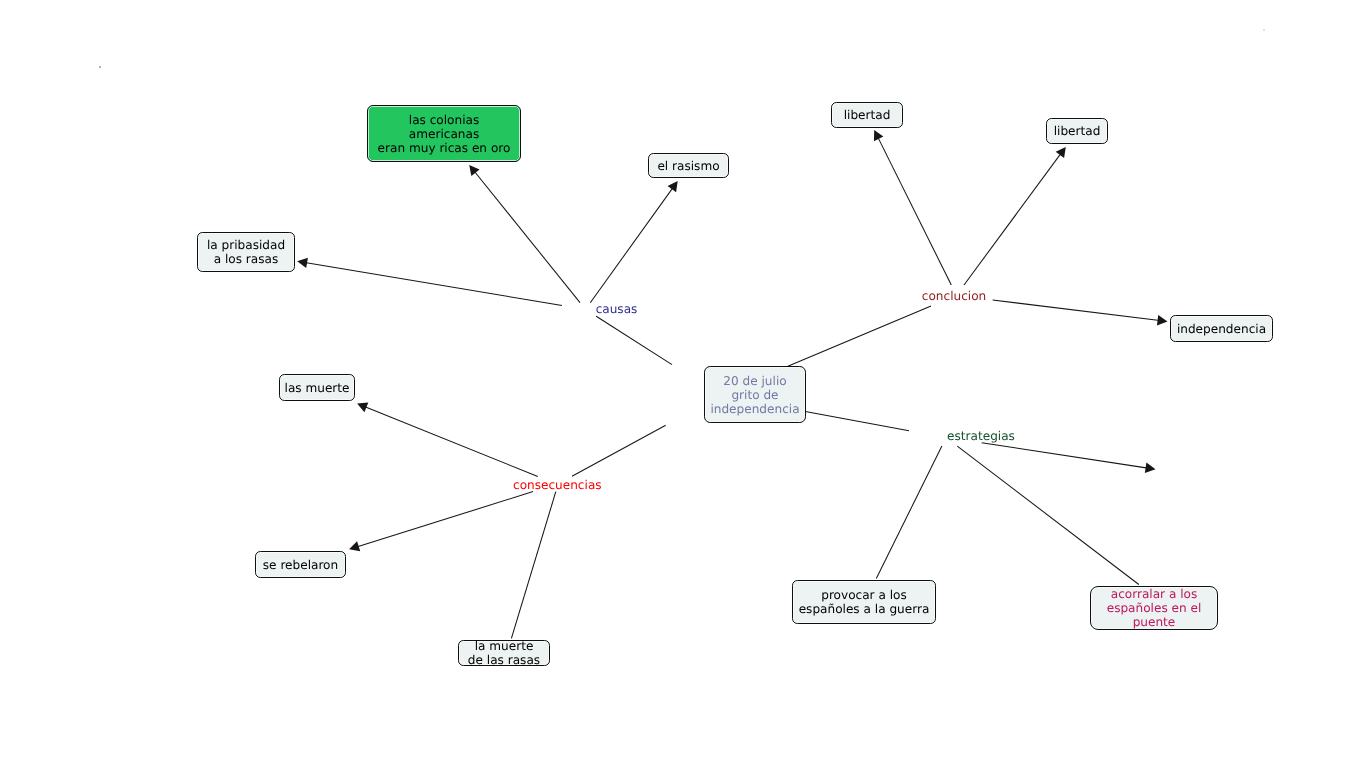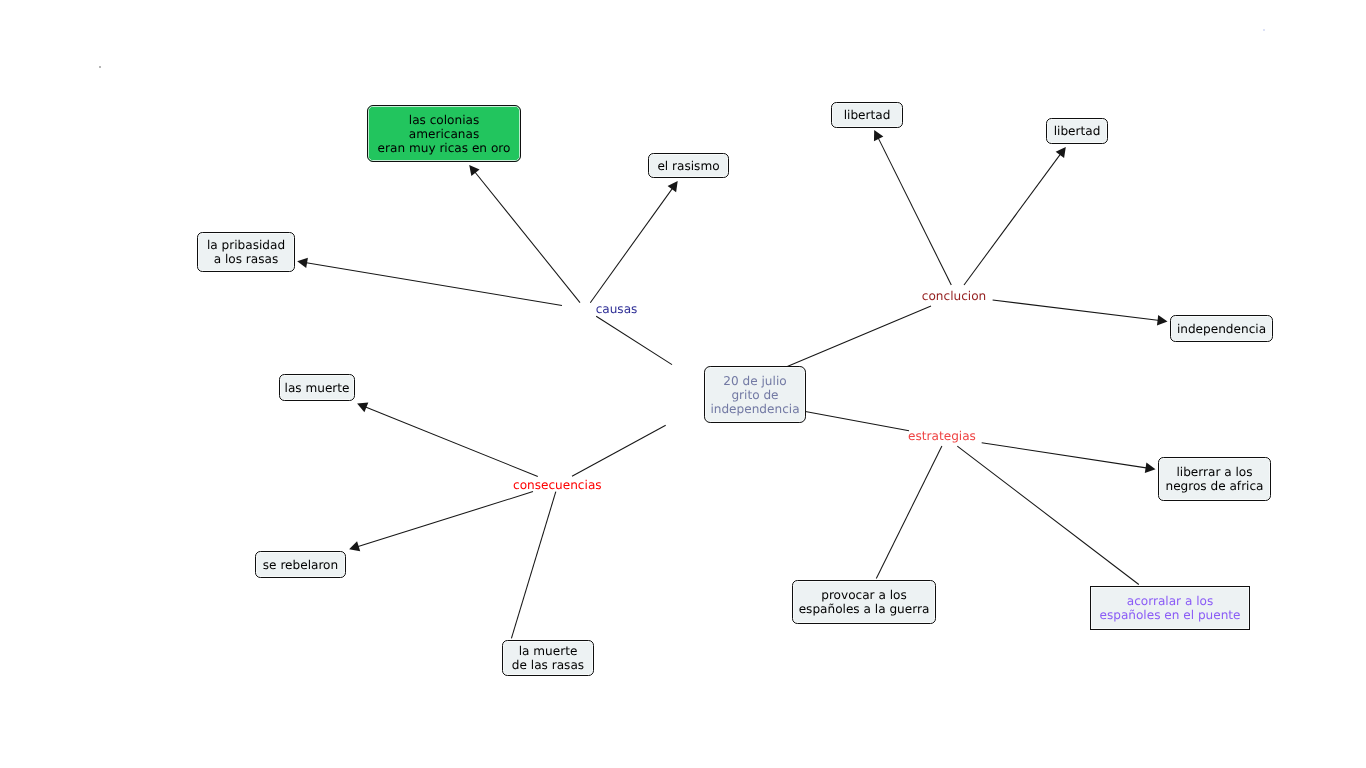--- a/index.html
+++ b/index.html
@@ -111,46 +111,42 @@
   <div class="node" style="left: 197px; top: 232px; width: 98px; height: 40px; background: rgb(237, 242, 243); border-color: rgb(15, 15, 15); border-width: 1.1px; border-radius: 5.4px; font-size: 12.1px; line-height: 14px; color: rgb(0, 0, 0);">
     <span class="node-text">la pribasidad
 a los rasas</span>
   </div>
   <div class="node" style="left: 279px; top: 374px; width: 76px; height: 27px; background: rgb(237, 242, 243); border-color: rgb(15, 15, 15); border-width: 1.1px; border-radius: 5.4px; font-size: 12.1px; line-height: 14px; color: rgb(0, 0, 0);">
     <span class="node-text">las muerte</span>
   </div>
   <div class="node" style="left: 255px; top: 551px; width: 91px; height: 27px; background: rgb(237, 242, 243); border-color: rgb(15, 15, 15); border-width: 1.1px; border-radius: 5.4px; font-size: 12.1px; line-height: 14px; color: rgb(0, 0, 0);">
     <span class="node-text">se rebelaron</span>
   </div>
-  <div class="node" style="left: 458px; top: 640px; width: 92px; height: 36px; background: rgb(237, 242, 243); border-color: rgb(15, 15, 15); border-width: 1.1px; border-radius: 5.4px; font-size: 12.1px; line-height: 14px; color: rgb(0, 0, 0); margin-left: 44px;">
+  <div class="node" style="left: 458px; top: 640px; width: 92px; height: 26px; background: rgb(237, 242, 243); border-color: rgb(15, 15, 15); border-width: 1.1px; border-radius: 5.4px; font-size: 12.1px; line-height: 14px; color: rgb(0, 0, 0);">
     <span class="node-text">la muerte
 de las rasas</span>
   </div>
   <div class="node" style="left: 831px; top: 102px; width: 72px; height: 26px; background: rgb(237, 242, 243); border-color: rgb(15, 15, 15); border-width: 1.1px; border-radius: 5.4px; font-size: 12.1px; line-height: 14px; color: rgb(0, 0, 0);">
     <span class="node-text">libertad</span>
   </div>
   <div class="node" style="left: 1046px; top: 118px; width: 62px; height: 26px; background: rgb(237, 242, 243); border-color: rgb(15, 15, 15); border-width: 1.1px; border-radius: 5.4px; font-size: 12.1px; line-height: 14px; color: rgb(0, 0, 0);">
     <span class="node-text">libertad</span>
   </div>
   <div class="node" style="left: 1170px; top: 315px; width: 103px; height: 27px; background: rgb(237, 242, 243); border-color: rgb(15, 15, 15); border-width: 1.1px; border-radius: 5.4px; font-size: 12.1px; line-height: 14px; color: rgb(0, 0, 0);">
     <span class="node-text">independencia</span>
   </div>
-  <div class="node" style="left: 1158px; top: 457px; width: 113px; height: 44px; background: rgb(237, 242, 243); border-color: rgb(15, 15, 15); border-width: 1.1px; border-radius: 5.4px; font-size: 12.1px; line-height: 14px; color: rgb(0, 0, 0);">
-    <span class="node-text">liberrar a los
-negros de africa</span>
-  </div>
   <div class="node" style="left: 792px; top: 580px; width: 144px; height: 44px; background: rgb(237, 242, 243); border-color: rgb(15, 15, 15); border-width: 1.1px; border-radius: 5.4px; font-size: 12.1px; line-height: 14px; color: rgb(0, 0, 0);">
     <span class="node-text">provocar a los
 españoles a la guerra</span>
   </div>
-  <div class="node" style="left: 1090px; top: 586px; width: 160px; height: 44px; background: rgb(237, 242, 243); border-color: rgb(15, 15, 15); border-width: 1.1px; border-radius: 0; font-size: 12.1px; line-height: 14px; color: #8b5cf6;">
+  <div class="node" style="left: 1090px; top: 586px; width: 128px; height: 44px; background: rgb(237, 242, 243); border-color: rgb(15, 15, 15); border-width: 1.1px; border-radius: 8px; font-size: 12.1px; line-height: 14px; color: #be185d;">
     <span class="node-text">acorralar a los
 españoles en el puente</span>
   </div>
 
   <div class="branch-label" style="left: 585.5px; top: 309px; color: rgb(47, 47, 150); font-size: 12.1px; line-height: 14px; margin-left: 31px;">causas</div>
   <div class="branch-label" style="left: 557.3px; top: 484.7px; color: rgb(254, 0, 0); font-size: 12.1px; line-height: 14px;">consecuencias</div>
   <div class="branch-label" style="left: 954px; top: 295.7px; color: rgb(148, 30, 30); font-size: 12.1px; line-height: 14px;">conclucion</div>
-  <div class="branch-label" style="left: 942px; top: 435.8px; color: #ef4444; font-size: 12.1px; line-height: 14px;">estrategias</div>
+  <div class="branch-label" style="left: 981px; top: 435.8px; color: #14532d; font-size: 12.1px; line-height: 14px;">estrategias</div>
 
   <div class="stray-dot" style="left: 99px; top: 66px; width: 1.6px; height: 1.6px; background: rgb(168, 168, 168);"></div>
   <div class="stray-dot" style="left: 1263px; top: 29px; width: 1.6px; height: 1.6px; background: rgb(214, 221, 245);"></div>
 </div>
 
 </body></html>

